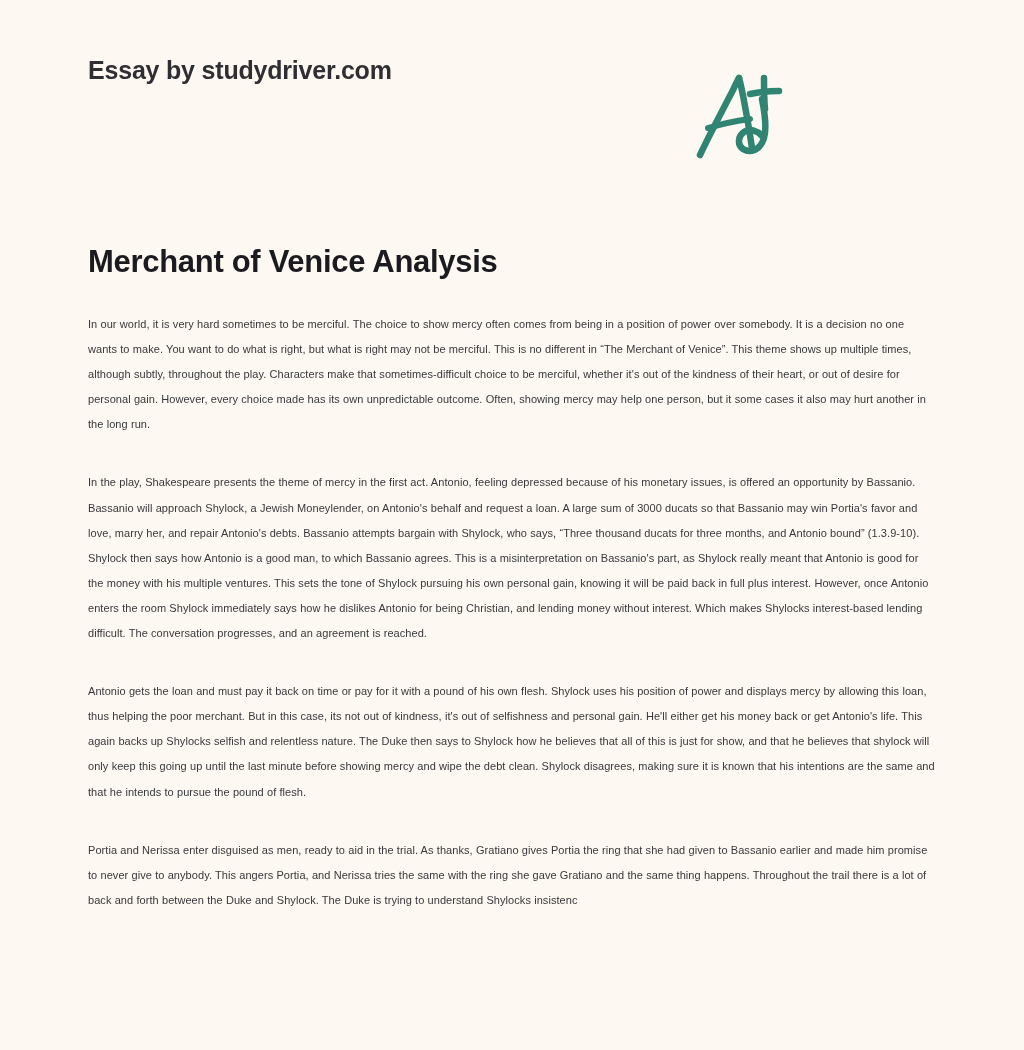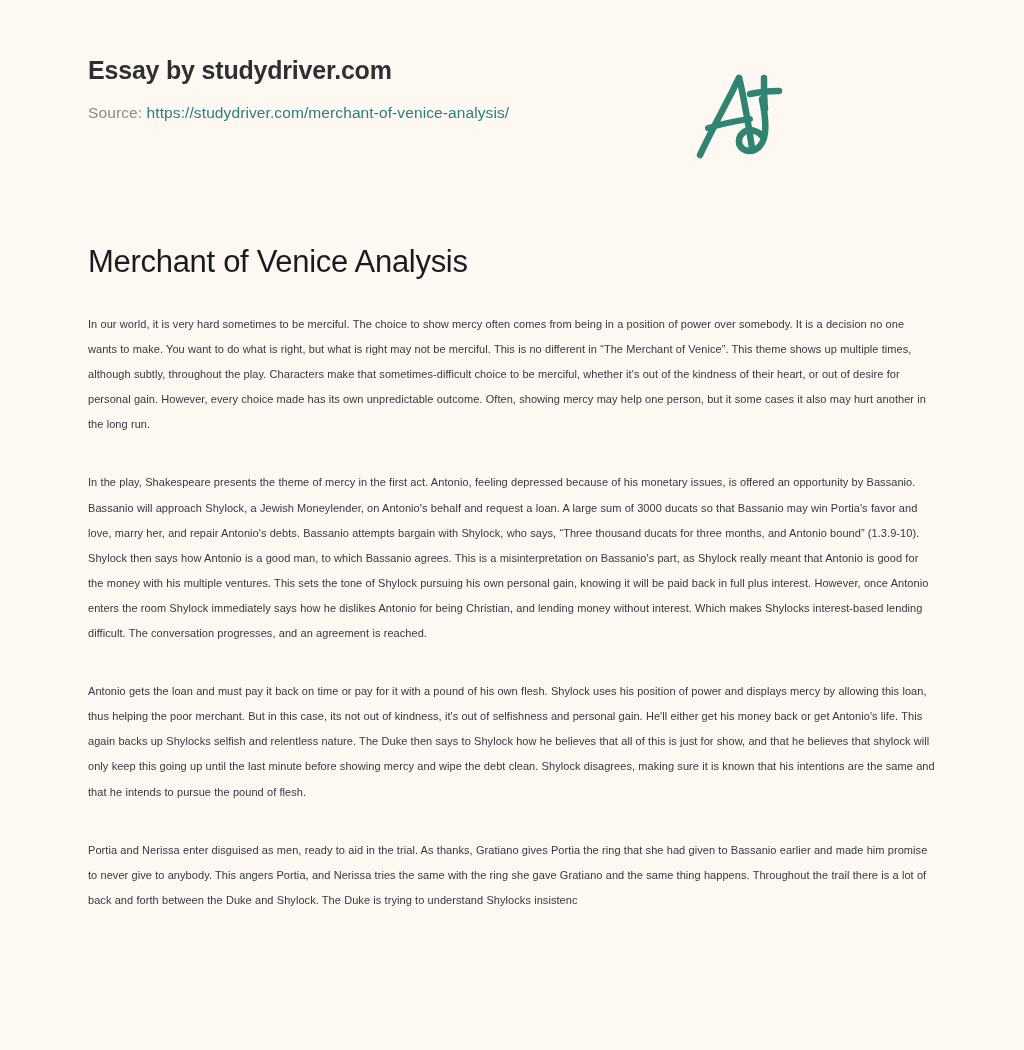--- a/index.html
+++ b/index.html
@@ -66,21 +66,21 @@
   }
   .logo svg { display: block; width: 104px; height: 104px; }
 
   
   .doc-title {
     position: absolute;
     left: 88px;
     top: 243px;
     margin: 0;
     font-size: 31px;
-    font-weight: normal;
+    font-weight: bold;
     color: #1b1b1f;
     letter-spacing: -0.3px;
     line-height: 1.25;
   }
 
   
   .article {
     position: absolute;
     left: 88px;
     top: 312px;
@@ -98,24 +98,20 @@
   }
   .article p:last-child { margin-bottom: 0; }
 </style>
 </head>
 <body>
 
 <div class="page">
 
   <div class="header">
     <div class="brand-line">Essay by studydriver.com</div>
-    <div class="source-line">
-      <span>Source:</span>
-      <span class="source-url">https://studydriver.com/merchant-of-venice-analysis/</span>
-    </div>
   </div>
 
   <div class="logo" aria-label="A+">
     <svg viewBox="0 0 104 104" xmlns="http://www.w3.org/2000/svg" fill="none" stroke="#2f8472" stroke-linecap="round" stroke-linejoin="round">
 
       <path d="M12 89 C20 72 33 47 44 26 C47 20 49 15 51 12" stroke-width="6.5"></path>
 
       <path d="M51 12 C54 22 57 40 60 57 C62 68 63 76 64 82" stroke-width="6.5"></path>
 
       <path d="M20 62 C33 58 48 55 62 53" stroke-width="6"></path>

